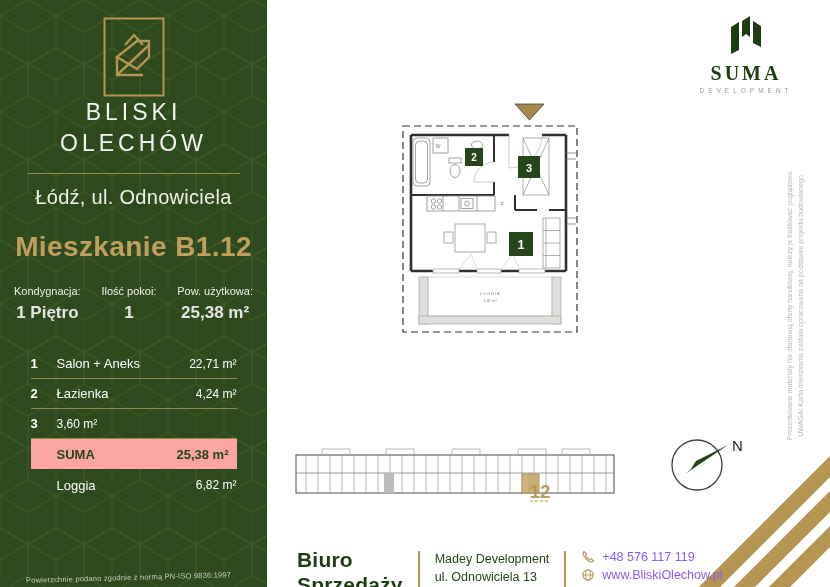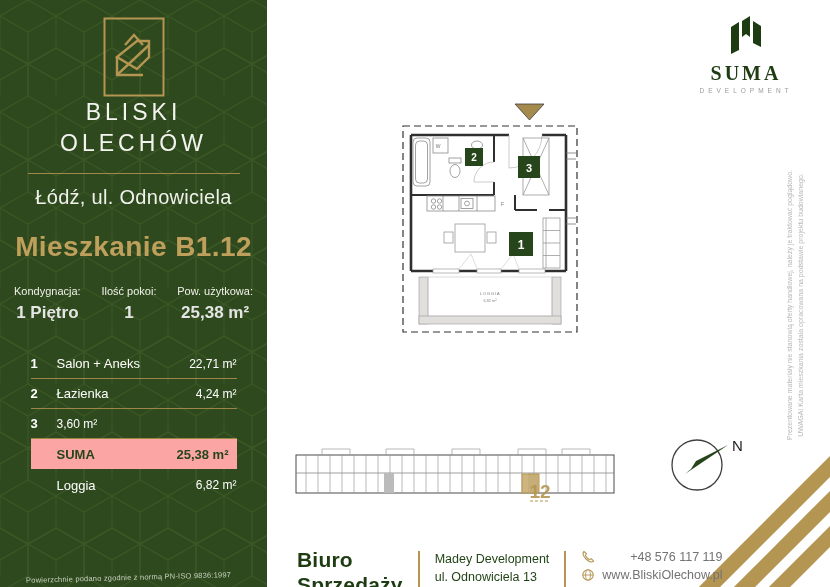--- a/index.html
+++ b/index.html
@@ -47,21 +47,21 @@
 
   
   .v-disclaimer { position:absolute; left:612px; top:292px; width:370px; height:26px; transform:rotate(-90deg); text-align:center; color:#b7b7b7; font-size:7px; line-height:11px; }
 
   
   .footer-bar { position:absolute; left:297px; top:548px; display:flex; align-items:flex-start; gap:15px; }
   .office { font-size:21px; font-weight:bold; color:#1e3c12; line-height:1.18; letter-spacing:.2px; }
   .vsep { width:2px; height:46px; background:#b49552; margin-top:3px; }
   .company { font-size:12.5px; color:#234417; line-height:1.45; padding-top:2px; }
   .contacts { display:flex; flex-direction:column; gap:4px; padding-top:2px; }
-  .contact-row { display:flex; align-items:center; gap:7px; font-size:12.5px; color:#737373;justify-content:space-between; }
+  .contact-row { display:flex; align-items:center; gap:7px; font-size:12.5px; color:#8b5cf6; }
   .cicon { width:14px; height:14px; flex:0 0 14px; }
 </style>
 </head>
 <body>
 
 <div class="root">
 
   <aside class="sidebar">
     <svg class="pattern" width="267" height="587" aria-hidden="true">
       <defs>

